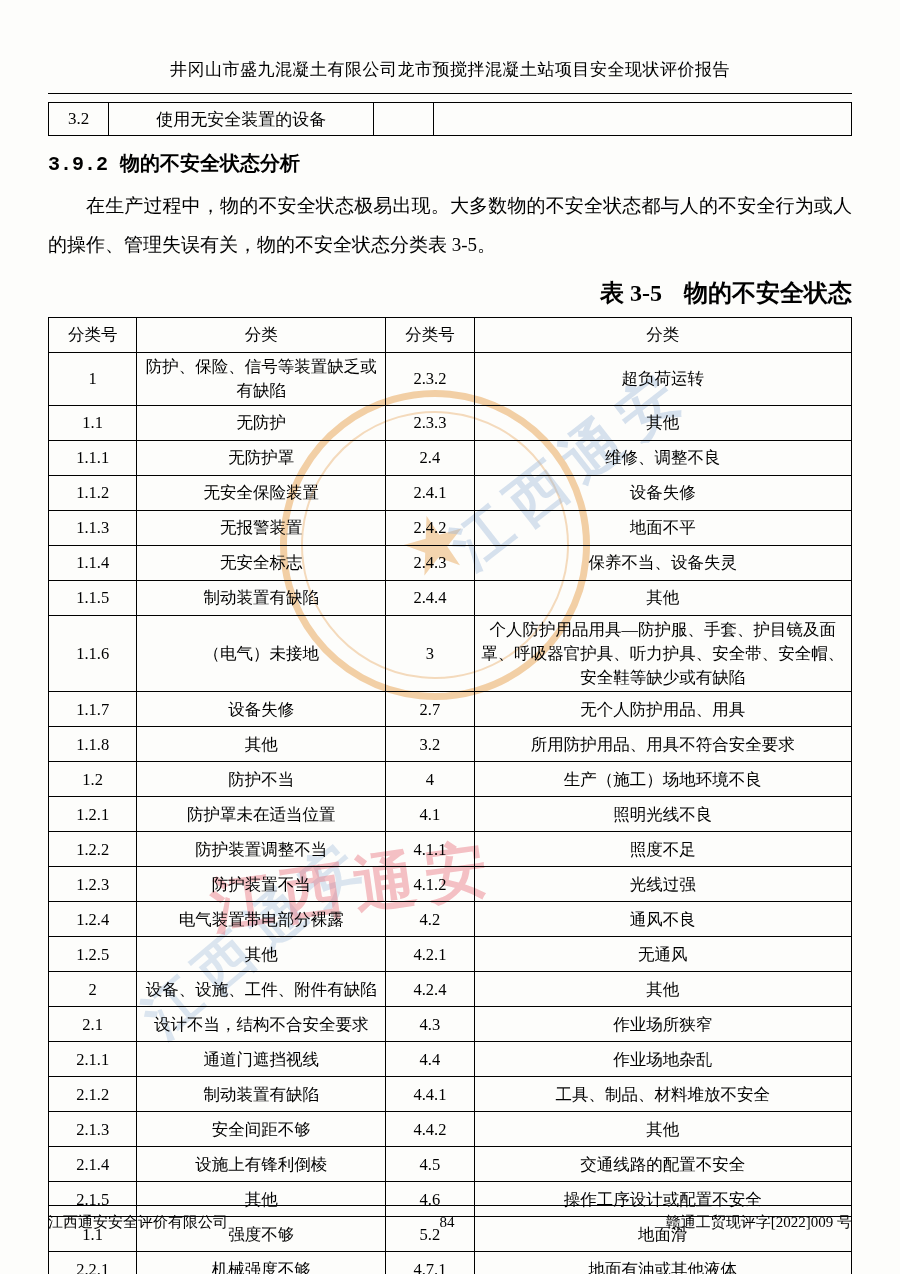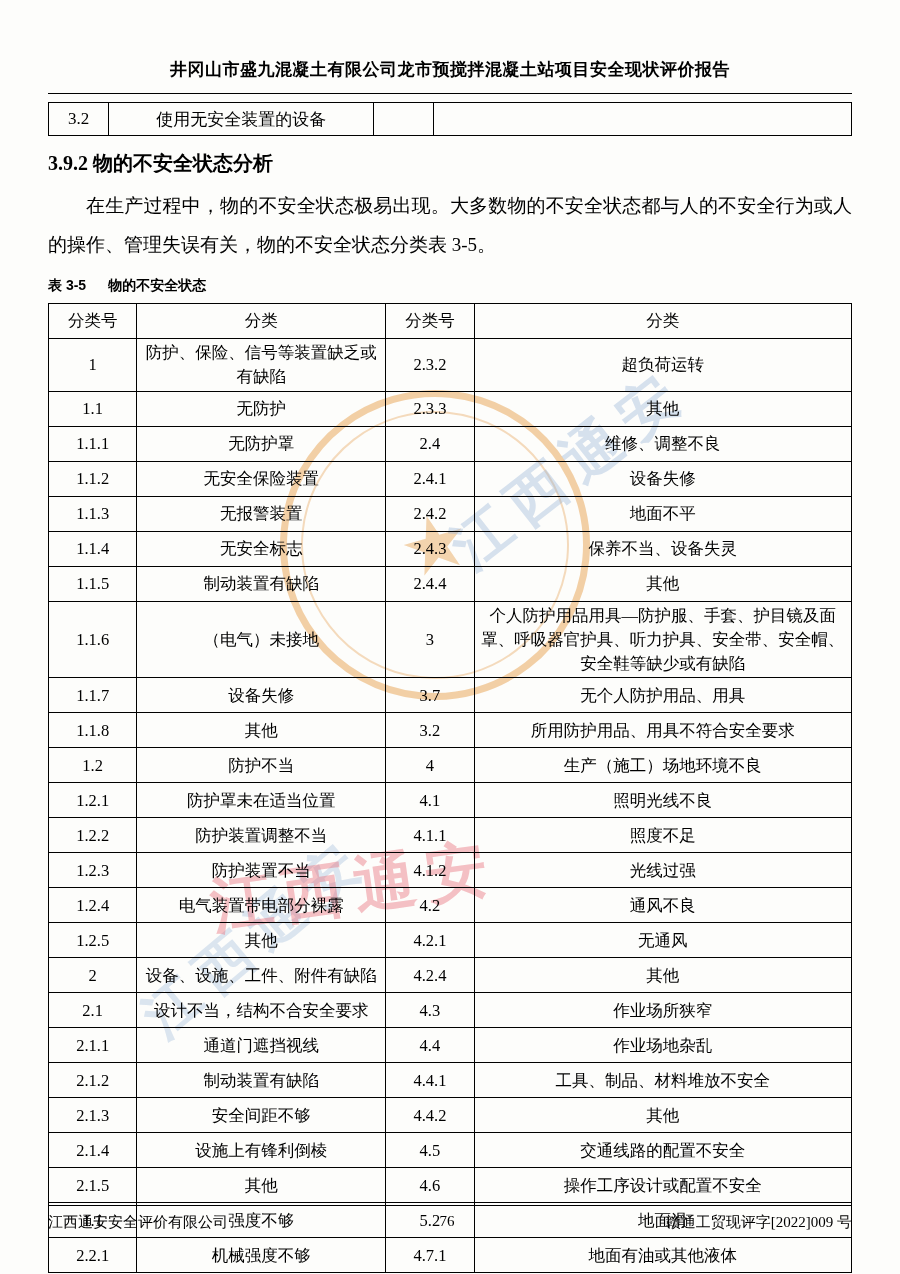--- a/index.html
+++ b/index.html
@@ -95,21 +95,21 @@
   .content {
     position: relative;
     z-index: 2;
     padding: 0 48px;
   }
 
   .header {
     padding-top: 58px;
     text-align: center;
     font-size: 17px;
-    font-weight: bold;
+    font-weight: normal;
     letter-spacing: 0.5px;
   }
   .header-rule {
     margin-top: 12px;
     border-bottom: 1.5px solid #000;
   }
 
   
   .top-table {
     margin-top: 8px;
@@ -119,40 +119,40 @@
     font-size: 17px;
   }
   .top-table td {
     border: 1px solid #000;
     height: 30px;
     text-align: center;
     vertical-align: middle;
   }
 
   h2.section {
-    font-family: Liberation Serif, serif;
+    font-family: Liberation Mono, monospace;
     font-size: 20px;
     font-weight: bold;
     margin: 14px 0 10px 0;
   }
 
   p.para {
     font-size: 19px;
     line-height: 2.05;
     margin: 0 0 4px 0;
     text-align: justify;
     text-indent: 2em;
     font-family: Liberation Serif, serif;
   }
 
   .table-caption {
-    text-align: left;
-    font-family: Liberation Sans, sans-serif;
+    text-align: right;
+    font-family: Liberation Serif, serif;
     font-weight: bold;
-    font-size: 14px;
+    font-size: 24px;
     margin: 12px 0 8px 0;
   }
   .table-caption .gap { display: inline-block; width: 22px; }
 
   table.main {
     border-collapse: collapse;
     width: 100%;
     table-layout: fixed;
     font-size: 16.5px;
   }
@@ -177,20 +177,21 @@
     position: absolute;
     left: 48px;
     right: 48px;
     bottom: 42px;
     z-index: 2;
   }
   .footer-rule { border-top: 1px solid #000; }
   .footer-row {
     display: flex;
     justify-content: space-between;
+    align-items: center;
     font-size: 15px;
     padding-top: 7px;
   }
   .footer-center { font-family: "Liberation Serif", serif; }
 </style>
 </head>
 <body>
 
 <div class="page">
 
@@ -293,21 +294,21 @@
           </tr>
           <tr>
             <td>1.1.6</td>
             <td>（电气）未接地</td>
             <td>3</td>
             <td>个人防护用品用具—防护服、手套、护目镜及面罩、呼吸器官护具、听力护具、安全带、安全帽、安全鞋等缺少或有缺陷</td>
           </tr>
           <tr>
             <td>1.1.7</td>
             <td>设备失修</td>
-            <td>3.7</td>
+            <td>2.7</td>
             <td>无个人防护用品、用具</td>
           </tr>
           <tr>
             <td>1.1.8</td>
             <td>其他</td>
             <td>3.2</td>
             <td>所用防护用品、用具不符合安全要求</td>
           </tr>
           <tr>
             <td>1.2</td>
@@ -401,18 +402,18 @@
           </tr>
         </tbody>
     </table>
 
   </div>
 
   <div class="footer">
     <div class="footer-rule"></div>
     <div class="footer-row">
       <div>江西通安安全评价有限公司</div>
-      <div class="footer-center">76</div>
+      <div class="footer-center">84</div>
       <div>赣通工贸现评字[2022]009 号</div>
     </div>
   </div>
 
 </div>
 
 </body></html>

